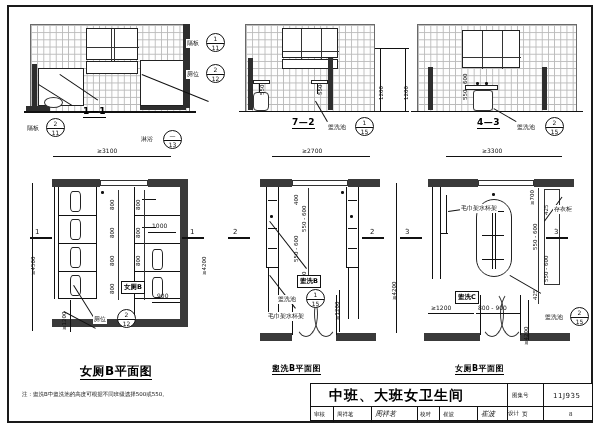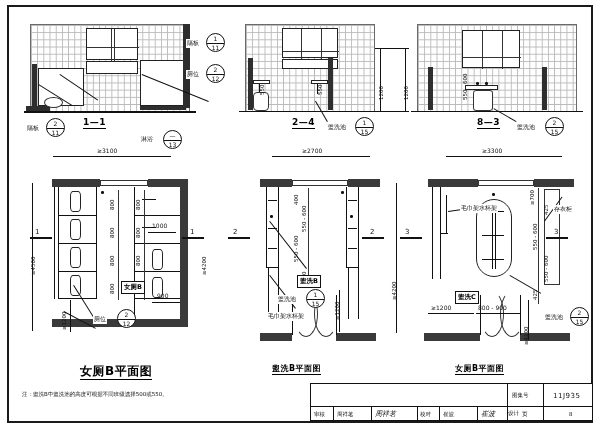--- a/index.html
+++ b/index.html
@@ -86,21 +86,21 @@
     <div class="ln lnh" style="left:-6px;top:87px;width:172px;height:1.6px;"></div>
     <div class="wallhatch" style="left:-4px;top:82px;width:24px;height:5px;"></div>
     <div class="wallhatch" style="left:110px;top:82px;width:46px;height:4px;"></div>
 
     <div class="wcseat" style="left:14px;top:73px;width:17px;height:9px;"></div>
 
     <div class="leader" style="left:30px;top:50px;width:46px;transform:rotate(34deg);"></div>
     <div class="leader" style="left:112px;top:50px;width:72px;transform:rotate(22deg);"></div>
     <div class="leader" style="left:42px;top:82px;width:40px;transform:rotate(-148deg);"></div>
   </div>
-  <div class="ttl" style="left:83px;top:117px;"><u>1—1</u></div>
+  <div class="ttl" style="left:83px;top:106px;"><u>1—1</u></div>
 
   <div class="lbl" style="left:186px;top:39px;">隔板</div>
   <div class="callout" style="left:206px;top:33px;">
     <i></i>
       <b class="t">1</b>
       <b class="b">11</b>
   </div>
   <div class="lbl" style="left:186px;top:70px;">厕位</div>
   <div class="callout" style="left:206px;top:64px;">
     <i></i>
@@ -131,21 +131,21 @@
     <div class="wallhatch" style="left:3px;top:34px;width:5px;height:52px;"></div>
     <div class="wallhatch" style="left:83px;top:34px;width:5px;height:52px;"></div>
 
     <div class="boxw" style="left:8px;top:56px;width:17px;height:4px;"></div>
     <div class="ln lnv" style="left:14px;top:60px;height:10px;"></div>
     <div class="wcseat" style="left:8px;top:68px;width:14px;height:17px;border-radius:4px;"></div>
     <div class="boxw" style="left:66px;top:56px;width:17px;height:4px;"></div>
     <div class="ln lnv" style="left:72px;top:60px;height:10px;"></div>
     <div class="ln lnh" style="left:-6px;top:87px;width:142px;height:1.4px;"></div>
   </div>
-  <div class="ttl" style="left:292px;top:117px;"><u>2—4</u></div>
+  <div class="ttl" style="left:292px;top:117px;"><u>7—2</u></div>
 
   <div class="ln lnv" style="left:380px;top:48px;height:64px;"></div>
   <div class="vtxt" style="left:379px;top:100px;">1200</div>
   <div class="ln lnv" style="left:405px;top:48px;height:64px;"></div>
   <div class="vtxt" style="left:404px;top:100px;">1200</div>
   <div class="ln lnh" style="left:375px;top:48px;width:34px;"></div>
   <div class="ln lnh" style="left:375px;top:111px;width:34px;"></div>
   <div class="vtxt" style="left:260px;top:95px;">550</div>
   <div class="vtxt" style="left:318px;top:95px;">550</div>
   <div class="lbl" style="left:327px;top:123px;">盥洗池</div>
@@ -165,21 +165,21 @@
     </div>
     <div class="wallhatch" style="left:11px;top:43px;width:5px;height:43px;"></div>
     <div class="wallhatch" style="left:125px;top:43px;width:5px;height:43px;"></div>
 
     <div class="boxw" style="left:48px;top:61px;width:33px;height:5px;"></div>
     <div class="wcseat" style="left:56px;top:66px;width:18px;height:19px;border-radius:3px;"></div>
     <div class="ln lnh" style="left:-6px;top:87px;width:172px;height:1.4px;"></div>
     <div class="dot" style="left:59px;top:58px;"></div>
     <div class="dot" style="left:68px;top:58px;"></div>
   </div>
-  <div class="ttl" style="left:477px;top:117px;"><u>8—3</u></div>
+  <div class="ttl" style="left:477px;top:117px;"><u>4—3</u></div>
   <div class="vtxt" style="left:463px;top:100px;">550 - 600</div>
   <div class="lbl" style="left:516px;top:123px;">盥洗池</div>
   <div class="callout" style="left:545px;top:117px;">
     <i></i>
       <b class="t">2</b>
       <b class="b">15</b>
   </div>
   <div class="leader" style="left:516px;top:122px;width:26px;transform:rotate(-150deg);"></div>
 
   <div class="abs" style="left:30px;top:165px;width:170px;height:190px;">
@@ -386,20 +386,21 @@
     <div class="n" style="left:8px;top:0;">3</div>
   </div>
   <div class="ttl" style="left:455px;top:363px;font-size:8px;"><u>女厕B平面图</u></div>
 
   <div class="note" style="left:22px;top:391px;">注：盥洗B中盥洗池的高度可根据不同班级选择500或550。</div>
 
   <div class="tb" style="left:310px;top:383px;width:283px;height:38px;">
     <div class="r" style="top:22px;"></div>
     <div class="c" style="left:196px;"></div>
     <div class="c" style="left:232px;"></div>
+    <div class="tbmain" style="left:18px;top:3px;">中班、大班女卫生间</div>
     <div class="tbsm" style="left:201px;top:8px;">图集号</div>
     <div class="tbsm" style="left:242px;top:8px;font-size:7px;letter-spacing:.5px;">11J935</div>
     <div class="tbsm" style="left:211px;top:27px;">页</div>
     <div class="tbsm" style="left:258px;top:27px;">8</div>
 
     <div class="c" style="left:22px;top:22px;height:16px;"></div>
     <div class="c" style="left:60px;top:22px;height:16px;"></div>
     <div class="c" style="left:106px;top:22px;height:16px;"></div>
     <div class="c" style="left:128px;top:22px;height:16px;"></div>
     <div class="c" style="left:166px;top:22px;height:16px;"></div>

